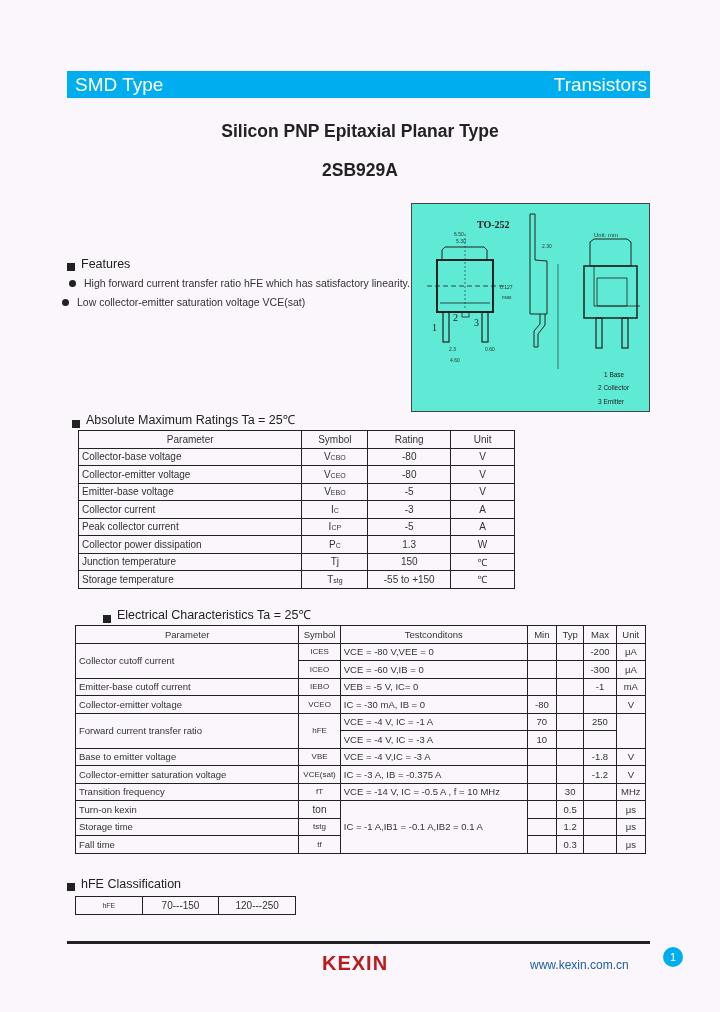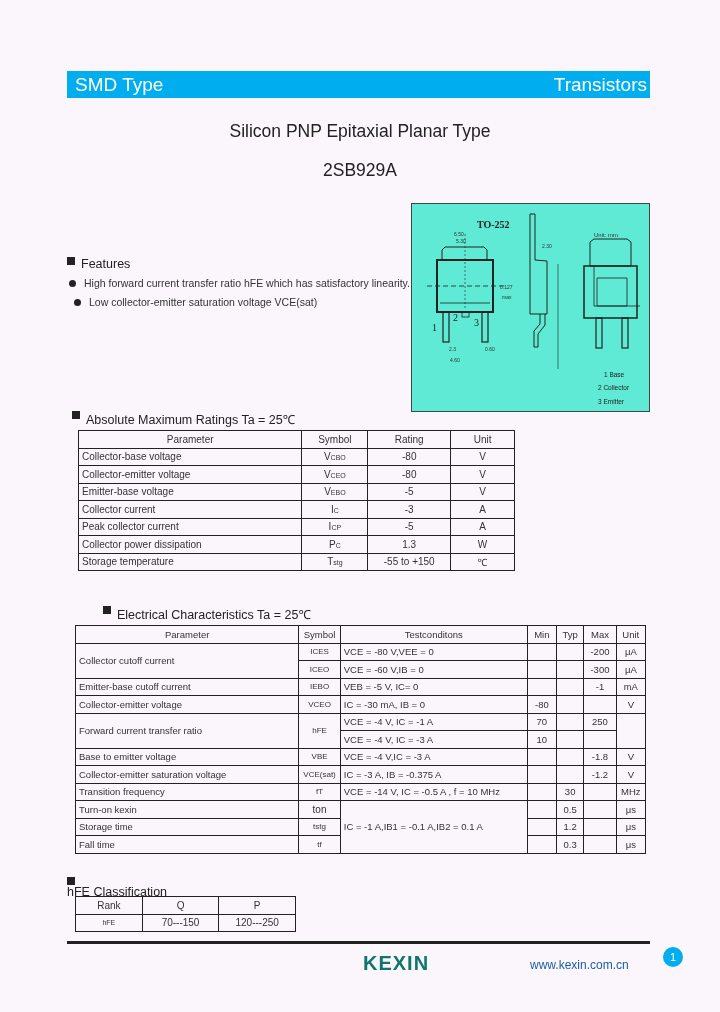--- a/index.html
+++ b/index.html
@@ -6,35 +6,35 @@
   body {
     width: 720px; height: 1012px; background: #faf6fb; position: relative;
     font-family: "Liberation Sans", sans-serif; color: #222; overflow: hidden;
   }
   .abs { position: absolute; }
   .header-bar {
     left: 67px; top: 71px; width: 583px; height: 27px; background: #00aeef;
     color: #fff; font-size: 19px; display: flex; justify-content: space-between; align-items: center;
     padding: 0 3px 0 8px; box-sizing: border-box;
   }
-  .title { left: 0; width: 720px; text-align: center; font-weight: normal; color: #222; }
+  .title { left: 0; width: 720px; text-align: center; font-weight: bold; color: #222; }
   .t1 { top: 121px; font-size: 17.5px; }
   .t2 { top: 160px; font-size: 17.5px; }
-  .sec-title { font-size: 12.5px; color: #222; display: flex; align-items: flex-start; }
+  .sec-title { font-size: 12.5px; color: #222; display: flex; align-items: flex-end; }
   .sq { display: inline-block; width: 8px; height: 8px; background: #222; margin-right: 6px; }
   .bullet { font-size: 10.5px; color: #333; display: flex; align-items: center; }
   .dot { display: inline-block; width: 7px; height: 7px; background: #222; border-radius: 50%; margin-right: 8px; }
   .sub { font-size: 7px; }
   table { border-collapse: collapse; font-size: 10px; color: #333; }
   td, th { border: 1.5px solid #222; padding: 0 3px; height: 16.5px; font-weight: normal; }
   th { text-align: center; }
   .c { text-align: center; }
   .pkg-box { left: 411px; top: 203px; width: 237px; height: 207px; border: 1px solid #444; background: #5eead4; }
   .footer-line { left: 67px; top: 941px; width: 583px; height: 3px; background: #222; }
-  .logo { left: 322px; top: 952px; font-size: 20px; font-weight: bold; color: #0f766e; letter-spacing: 1px; margin-left: 41px; }
+  .logo { left: 322px; top: 952px; font-size: 20px; font-weight: bold; color: #b91c1c; letter-spacing: 1px; }
   .url { left: 530px; top: 958px; font-size: 12px; color: #1a5fa8; }
   .page-badge { left: 663px; top: 947px; width: 20px; height: 20px; border-radius: 50%; background: #00aeef; color: #fff; font-size: 11px; display: flex; align-items: center; justify-content: center; }
 </style>
 </head>
 <body>
 
 <div class="abs header-bar">
   <span>SMD Type</span>
   <span>Transistors</span>
 </div>
@@ -43,21 +43,21 @@
 <div class="abs title t2">2SB929A</div>
 
 <div class="abs sec-title" style="left:67px;top:257px;">
   <span class="sq"></span>
   <span>Features</span>
 </div>
 <div class="abs bullet" style="left:69px;top:277px;">
   <span class="dot"></span>
   <span>High forward current transfer ratio hFE which has satisfactory linearity.</span>
 </div>
-<div class="abs bullet" style="left:63px;top:296px;padding-left:11px;">
+<div class="abs bullet" style="left:51px;top:296px;padding-left:11px;">
   <span class="dot"></span>
   <span>Low collector-emitter saturation voltage VCE(sat)</span>
 </div>
 
 <div class="abs pkg-box">
   <svg width="237" height="207" viewBox="0 0 237 207">
     <text x="65" y="24" font-family="Liberation Serif, serif" font-size="10" font-weight="bold" fill="#222">TO-252</text>
     <text x="182" y="33" font-family="Liberation Sans, sans-serif" font-size="6" fill="#333">Unit: mm</text>
 
     <path d="M30 56 L30 46 L33 43 L72 43 L75 46 L75 56" fill="none" stroke="#222" stroke-width="1"></path>
@@ -146,20 +146,26 @@
         <td class="c">-5</td>
         <td class="c">A</td>
       </tr>
       <tr>
         <td>Collector power dissipation</td>
         <td class="c"><span>P</span><span class="sub">C</span></td>
         <td class="c">1.3</td>
         <td class="c">W</td>
       </tr>
       <tr>
+        <td>Junction temperature</td>
+        <td class="c"><span>Tj</span><span class="sub"></span></td>
+        <td class="c">150</td>
+        <td class="c">℃</td>
+      </tr>
+      <tr>
         <td>Storage temperature</td>
         <td class="c"><span>T</span><span class="sub">stg</span></td>
         <td class="c">-55 to +150</td>
         <td class="c">℃</td>
       </tr>
     </tbody>
 </table>
 
 <div class="abs sec-title" style="left:67px;top:606px;padding-left:36px;">
   <span class="sq"></span>
@@ -285,36 +291,31 @@
         <td>Fall time</td>
         <td class="c" style="font-size:8px">tf</td>
         <td class="c"></td>
         <td class="c">0.3</td>
         <td class="c"></td>
         <td class="c">μs</td>
       </tr>
     </tbody>
 </table>
 
-<div class="abs sec-title" style="left:67px;top:877px;flex-direction:column;">
+<div class="abs sec-title" style="left:67px;top:877px;">
   <span class="sq"></span>
   <span>hFE Classification</span>
 </div>
 <table class="abs" style="left:75px;top:896px;width:221px;">
   <colgroup>
       <col style="width:67px">
       <col style="width:77px">
       <col style="width:77px">
     </colgroup>
   <tbody>
-      <tr>
-    <td class="c">Rank</td>
-    <td class="c">Q</td>
-    <td class="c">P</td>
-  </tr>
   <tr>
     <td class="c" style="font-size:7px;">hFE</td>
     <td class="c">70---150</td>
     <td class="c">120---250</td>
   </tr>
 </tbody>
   </table>
 
 <div class="abs footer-line"></div>
 <div class="abs logo">KEXIN</div>

